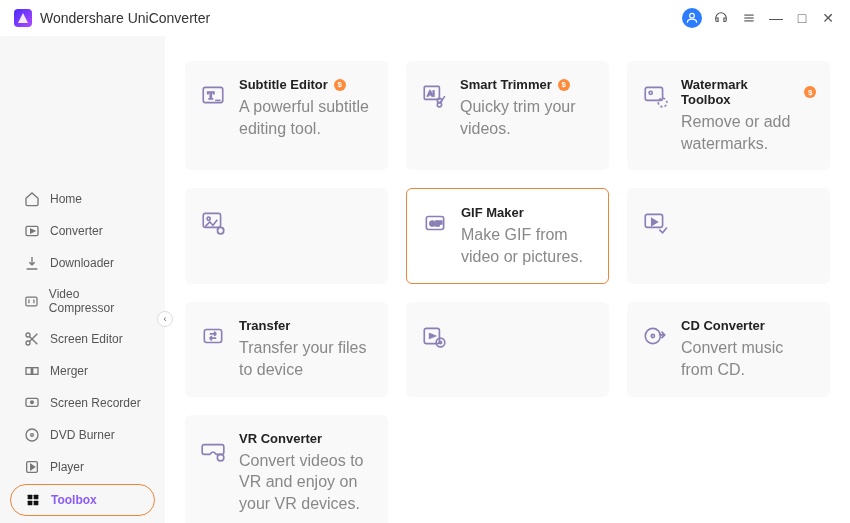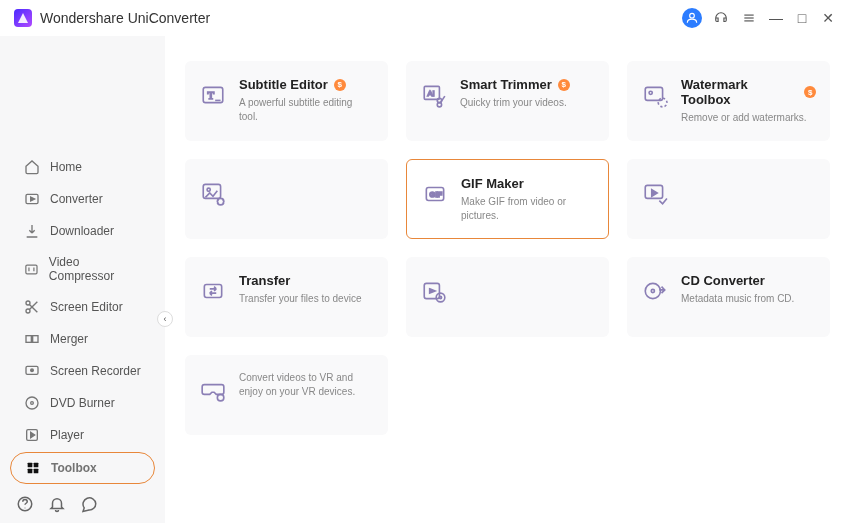--- a/index.html
+++ b/index.html
@@ -13,37 +13,37 @@
 .titlebar-right { display: flex; align-items: center; gap: 10px; }
 .tb-icon { width: 18px; height: 18px; display:flex; align-items:center; justify-content:center; color:#555; cursor:pointer; }
 .tb-icon.blue-circle { background:#2b7cff; border-radius:50%; color:#fff; width:20px; height:20px; }
 .tb-icon svg { width:14px; height:14px; }
 .wc { width: 16px; text-align:center; color:#555; font-size:14px; cursor:pointer; }
 .body-area { display: flex; flex: 1; }
 .sidebar { width: 165px; background: #f7f7f8; display:flex; flex-direction:column; justify-content: flex-end; padding-top: 12px; position: relative; }
 .sidebar-items { display:flex; flex-direction:column; }
 .sidebar-item { display:flex; align-items:center; gap:10px; padding: 7px 14px; font-size: 12px; color:#555; cursor:pointer; border-radius: 18px; margin: 1px 10px;}
 .sidebar-item .s-icon { width:16px; height:16px; display:flex; align-items:center; justify-content:center; color:#777;}
-.sidebar-item.active { border:1.5px solid #e8873a; color:#737373; font-weight:700;}
+.sidebar-item.active { border:1.5px solid #e8873a; color:#8b5cf6; font-weight:700;}
 .sidebar-item.active .s-icon { color:#111;}
 .sidebar-bottom { display:flex; gap:14px; padding:10px 16px;}
 .sb-icon { width:18px; height:18px; color:#666; cursor:pointer;}
 .collapse-btn { position:absolute; right:-8px; top: 275px; width:16px; height:16px; background:#fff; border:1px solid #ddd; border-radius:50%; display:flex;align-items:center;justify-content:center; font-size:9px; color:#555; cursor:pointer;}
 .main { flex:1; background:#fff; padding: 25px 20px; overflow:auto;}
 .grid { display:grid; grid-template-columns: repeat(3, 1fr); gap: 18px; }
 .grid .row4 { grid-column: 1 / 2; }
 .card { background:#f9f9fa; border-radius:6px; padding: 16px 14px; display:flex; gap:12px; cursor:pointer; min-height: 80px; align-items: flex-start;}
 .card.selected { background:#fff; border:1.5px solid #e8873a; }
 .card-icon { width:28px; height:28px; flex-shrink:0; color:#8b7fb5; display:flex; align-items:center; justify-content:center; margin-top:4px;}
 .card-icon svg { width:26px; height:26px; }
 .card-body { display:flex; flex-direction:column; gap:4px; }
 .card-title-row { display:flex; align-items:center; gap:6px;}
 .card-title { font-size:13px; font-weight:700; color:#222;}
 .badge { background:#ff8a3c; color:#fff; font-size:8px; font-weight:700; border-radius:50%; width:12px; height:12px; display:flex; align-items:center; justify-content:center;}
-.card-desc { font-size:10px; color:#888; line-height:1.35; max-width: 140px;}
+.card-desc { font-size:16px; color:#888; line-height:1.35; max-width: 140px;}
 </style>
 </head>
 <body>
 
 <div class="window">
   <div class="titlebar">
     <div class="titlebar-left">
       <div class="logo"></div>
       <div class="app-title">Wondershare UniConverter</div>
     </div>
@@ -302,30 +302,34 @@
                 <circle cx="10" cy="12" r="7"></circle>
                 <circle cx="10" cy="12" r="1.5"></circle>
                 <path d="M18 8l3 3-3 3M21 11h-5"></path>
               </svg>
             </div>
     <div class="card-body">
       <div class="card-title-row">
         <span class="card-title">CD Converter</span>
 
       </div>
-      <div class="card-desc">Metadata music from CD.</div>
+      <div class="card-desc">Convert music from CD.</div>
     </div>
           </div>
           <div class="card row4">
     <div class="card-icon">
               <svg viewBox="0 0 24 24" fill="none" stroke="currentColor" stroke-width="1.5">
                 <path d="M4 8h16a2 2 0 012 2v5a2 2 0 01-2 2h-5l-2-2h-2l-2 2H4a2 2 0 01-2-2v-5a2 2 0 012-2z"></path>
                 <path d="M16 20a3 3 0 106 0 3 3 0 00-6 0"></path>
               </svg>
             </div>
     <div class="card-body">
+      <div class="card-title-row">
+        <span class="card-title">VR Converter</span>
+
+      </div>
       <div class="card-desc">Convert videos to VR and enjoy on your VR devices.</div>
     </div>
           </div>
         </div>
     </div>
   </div>
 </div>
 
 </body></html>

